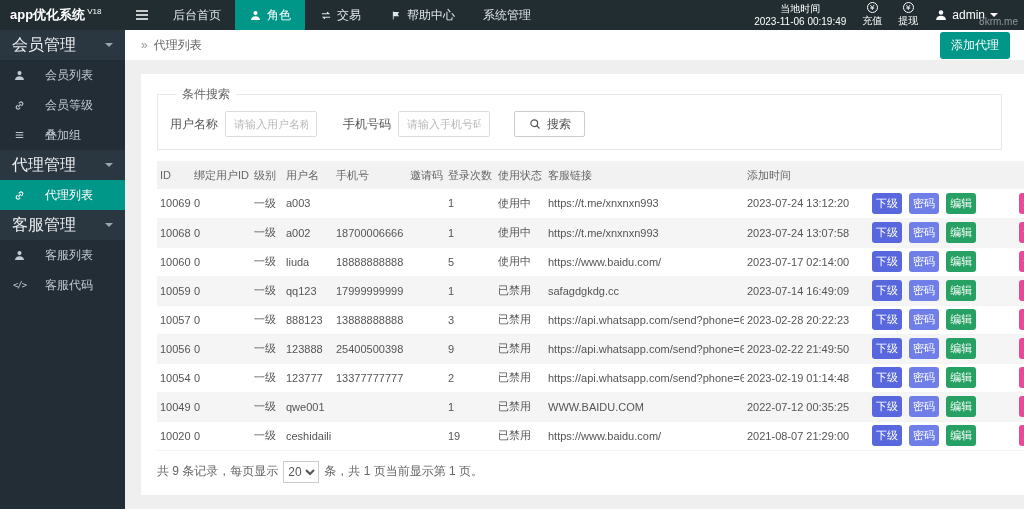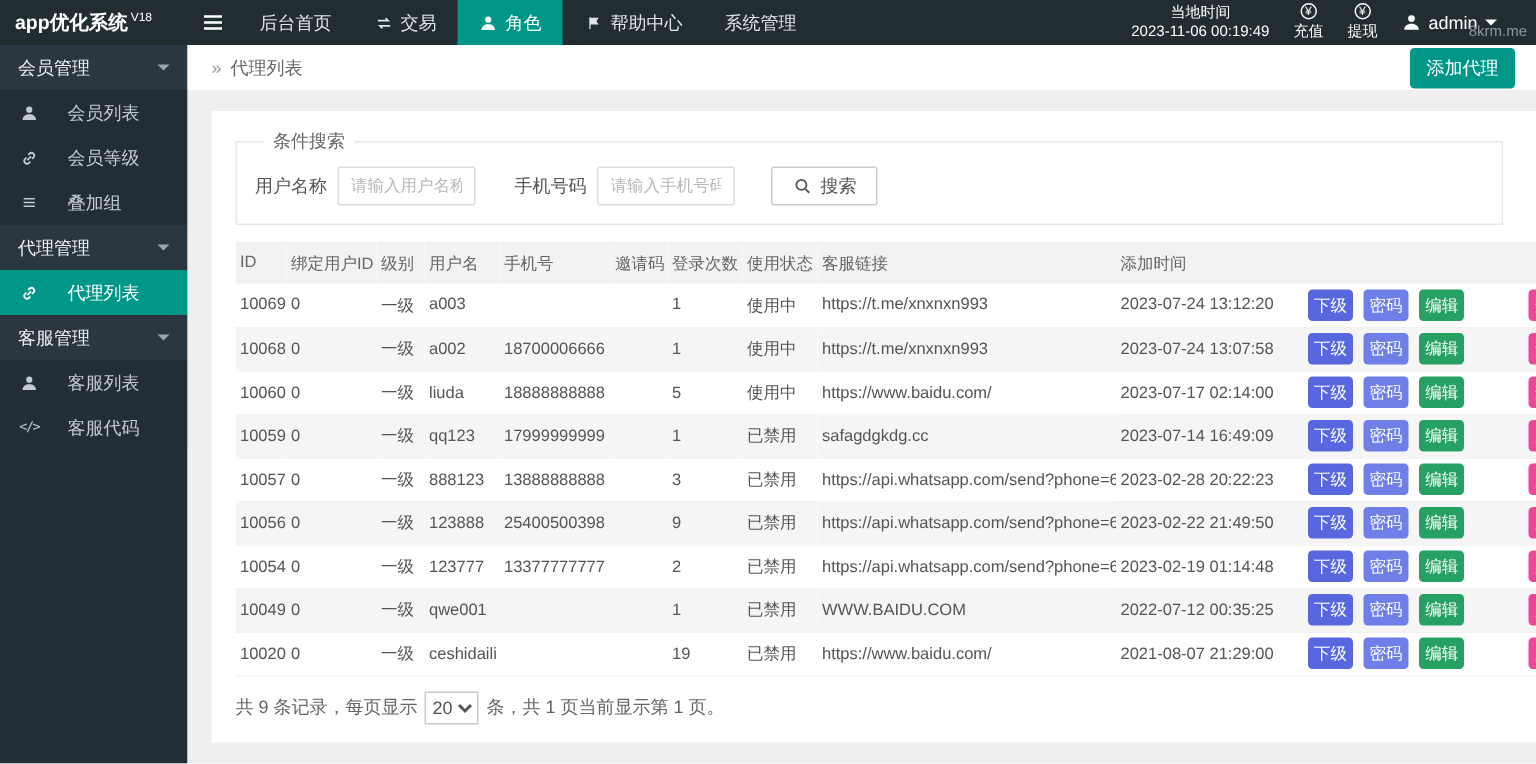--- a/index.html
+++ b/index.html
@@ -19,21 +19,21 @@
   .nav-right { margin-left:auto; display:flex; align-items:center; gap:16px; padding-right:26px; }
   .time-block { text-align:center; font-size:10px; line-height:1.35; color:#fff; white-space:nowrap; }
   .nav-mini { display:flex; flex-direction:column; align-items:center; gap:1px; color:#fff; font-size:10px; cursor:pointer; text-decoration:none; }
   .coin { width:11px; height:11px; border:1px solid #fff; border-radius:50%; font-size:8px; line-height:1; display:flex; align-items:center; justify-content:center; }
   .admin-menu { display:flex; align-items:center; gap:5px; font-size:12px; color:#fff; cursor:pointer; text-decoration:none; }
   .caret-down { width:0; height:0; border:4px solid transparent; border-top-color:#fff; margin-top:4px; }
   .watermark { position:absolute; top:16px; right:6px; font-size:10px; color:#8d979d; }
 
   
   .sidebar { background:#232d36; overflow:hidden; }
-  .side-group-header { height:30px; display:flex; align-items:center; justify-content:space-between; padding:0 12px; color:#eceff1; font-size:12px; cursor:pointer; background:#2b3740; }
+  .side-group-header { height:30px; display:flex; align-items:center; justify-content:space-between; padding:0 12px; color:#eceff1; font-size:16px; cursor:pointer; background:#2b3740; }
   .chev { width:0; height:0; border:4px solid transparent; border-top-color:#9aa6ad; margin-top:4px; }
   .side-item { height:30px; display:flex; align-items:center; gap:19px; padding-left:13px; color:#c2cad1; font-size:12px; cursor:pointer; background:#232d36; }
   .side-item.active { background:#009688; color:#fff; }
   .side-icon { width:13px; display:flex; align-items:center; justify-content:center; }
   .code-glyph { font-size:9px; letter-spacing:-1px; font-family:"DejaVu Sans Mono",monospace; }
 
   
   .main { display:flex; flex-direction:column; overflow:hidden; background:#efefef; }
   .breadcrumb-bar { height:30px; flex:0 0 30px; background:#fff; display:flex; align-items:center; padding:0 14px 0 16px; gap:6px; color:#666; }
   .crumb-sep { color:#999; }
@@ -82,36 +82,36 @@
     </div>
     <div class="nav-toggle">
       <svg width="14" height="12" viewBox="0 0 14 12" stroke="#fff" stroke-width="1.6" fill="none">
           <path d="M1 2h12M1 6h12M1 10h12"></path>
         </svg>
     </div>
     <nav class="nav-menu">
       <a class="nav-item">
           <span>后台首页</span>
         </a>
-      <a class="nav-item">
-        <span class="side-icon">
-            <svg width="12" height="11" viewBox="0 0 16 16" stroke="currentColor" stroke-width="1.6" fill="none">
-              <path d="M2 5.5h10l-2.5-2.5M14 10.5H4l2.5 2.5"></path>
-            </svg>
-          </span>
-        <span>交易</span>
-      </a>
       <a class="nav-item active">
         <span class="side-icon">
             <svg width="11" height="11" viewBox="0 0 16 16" fill="currentColor">
               <circle cx="8" cy="4.5" r="3"></circle>
               <path d="M1.5 14.5c0-3.6 2.9-5.5 6.5-5.5s6.5 1.9 6.5 5.5z"></path>
             </svg>
           </span>
         <span>角色</span>
+      </a>
+      <a class="nav-item">
+        <span class="side-icon">
+            <svg width="12" height="11" viewBox="0 0 16 16" stroke="currentColor" stroke-width="1.6" fill="none">
+              <path d="M2 5.5h10l-2.5-2.5M14 10.5H4l2.5 2.5"></path>
+            </svg>
+          </span>
+        <span>交易</span>
       </a>
       <a class="nav-item">
         <span class="side-icon">
             <svg width="10" height="11" viewBox="0 0 16 16" fill="currentColor">
               <path d="M3 1.5v13h1.3V9.2H13L10.6 5.8 13 2.2H4.3V1.5z"></path>
             </svg>
           </span>
         <span>帮助中心</span>
       </a>
       <a class="nav-item">

